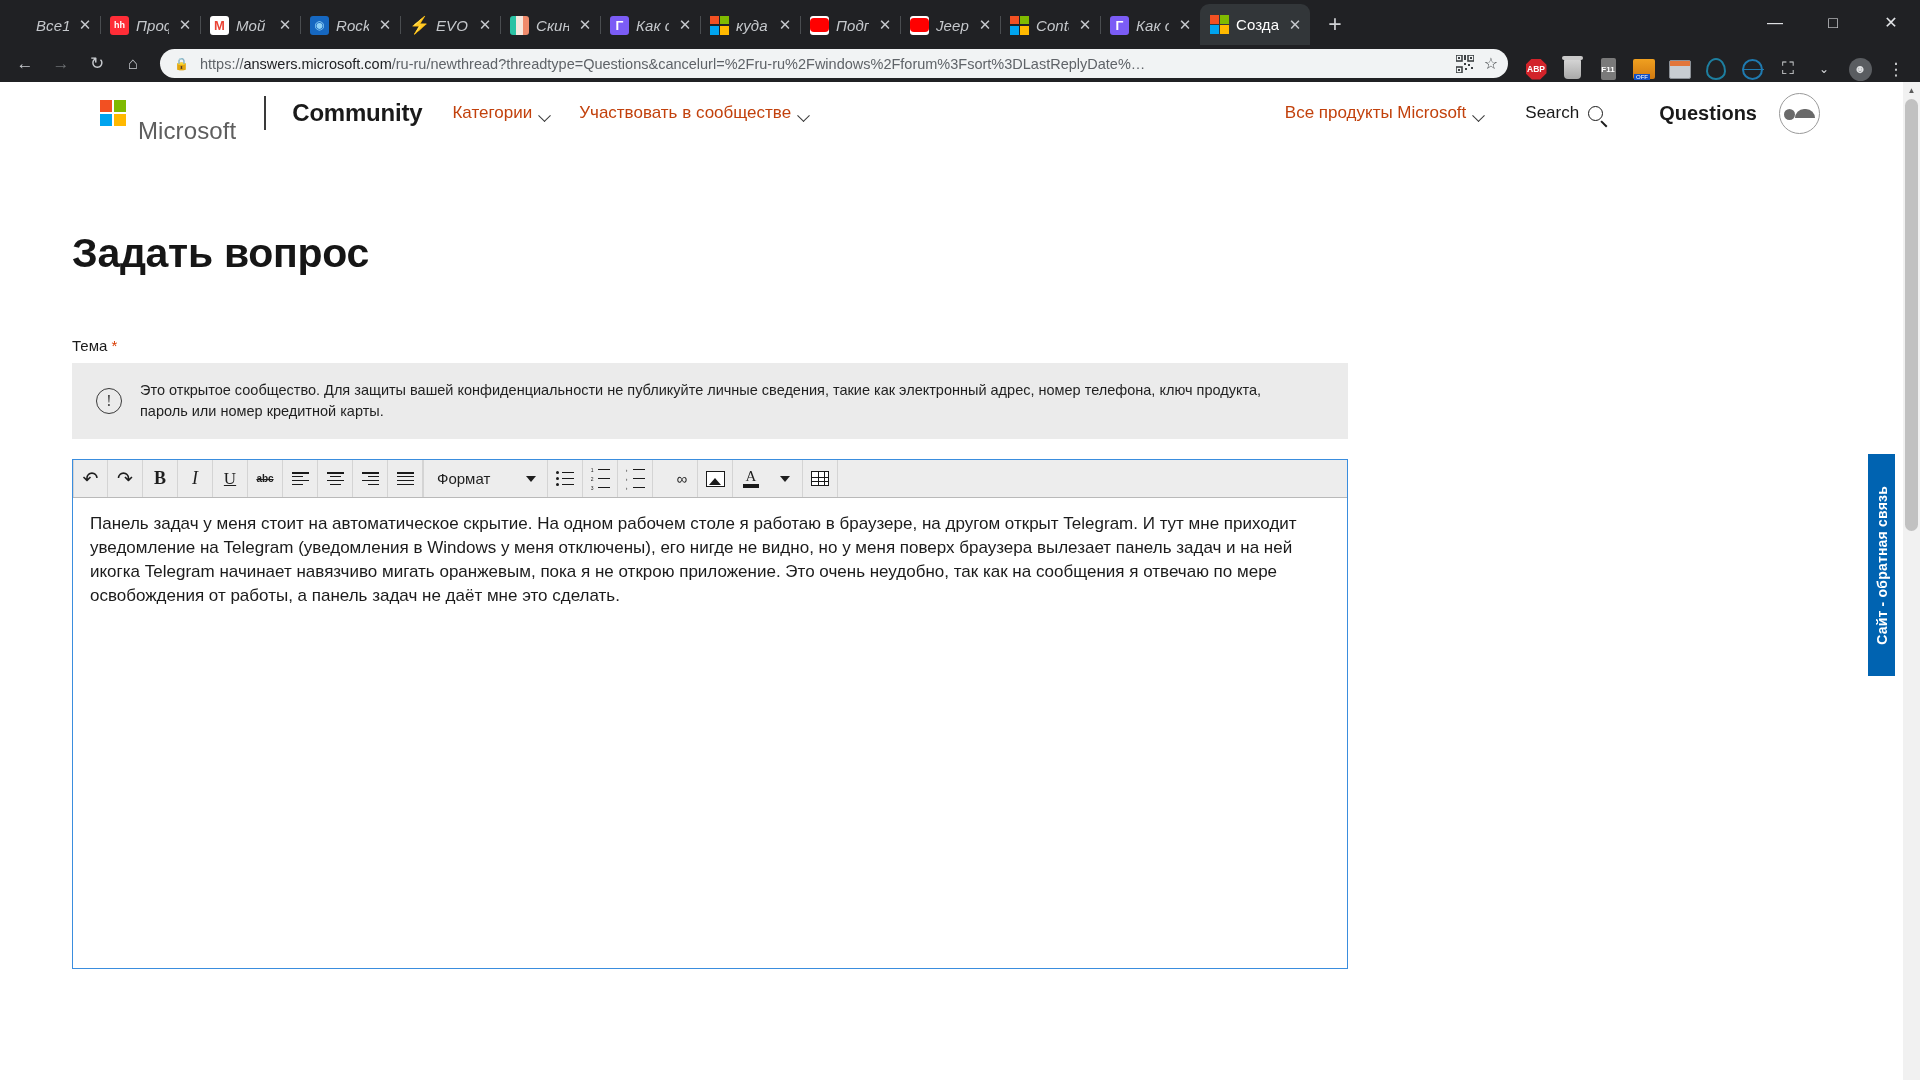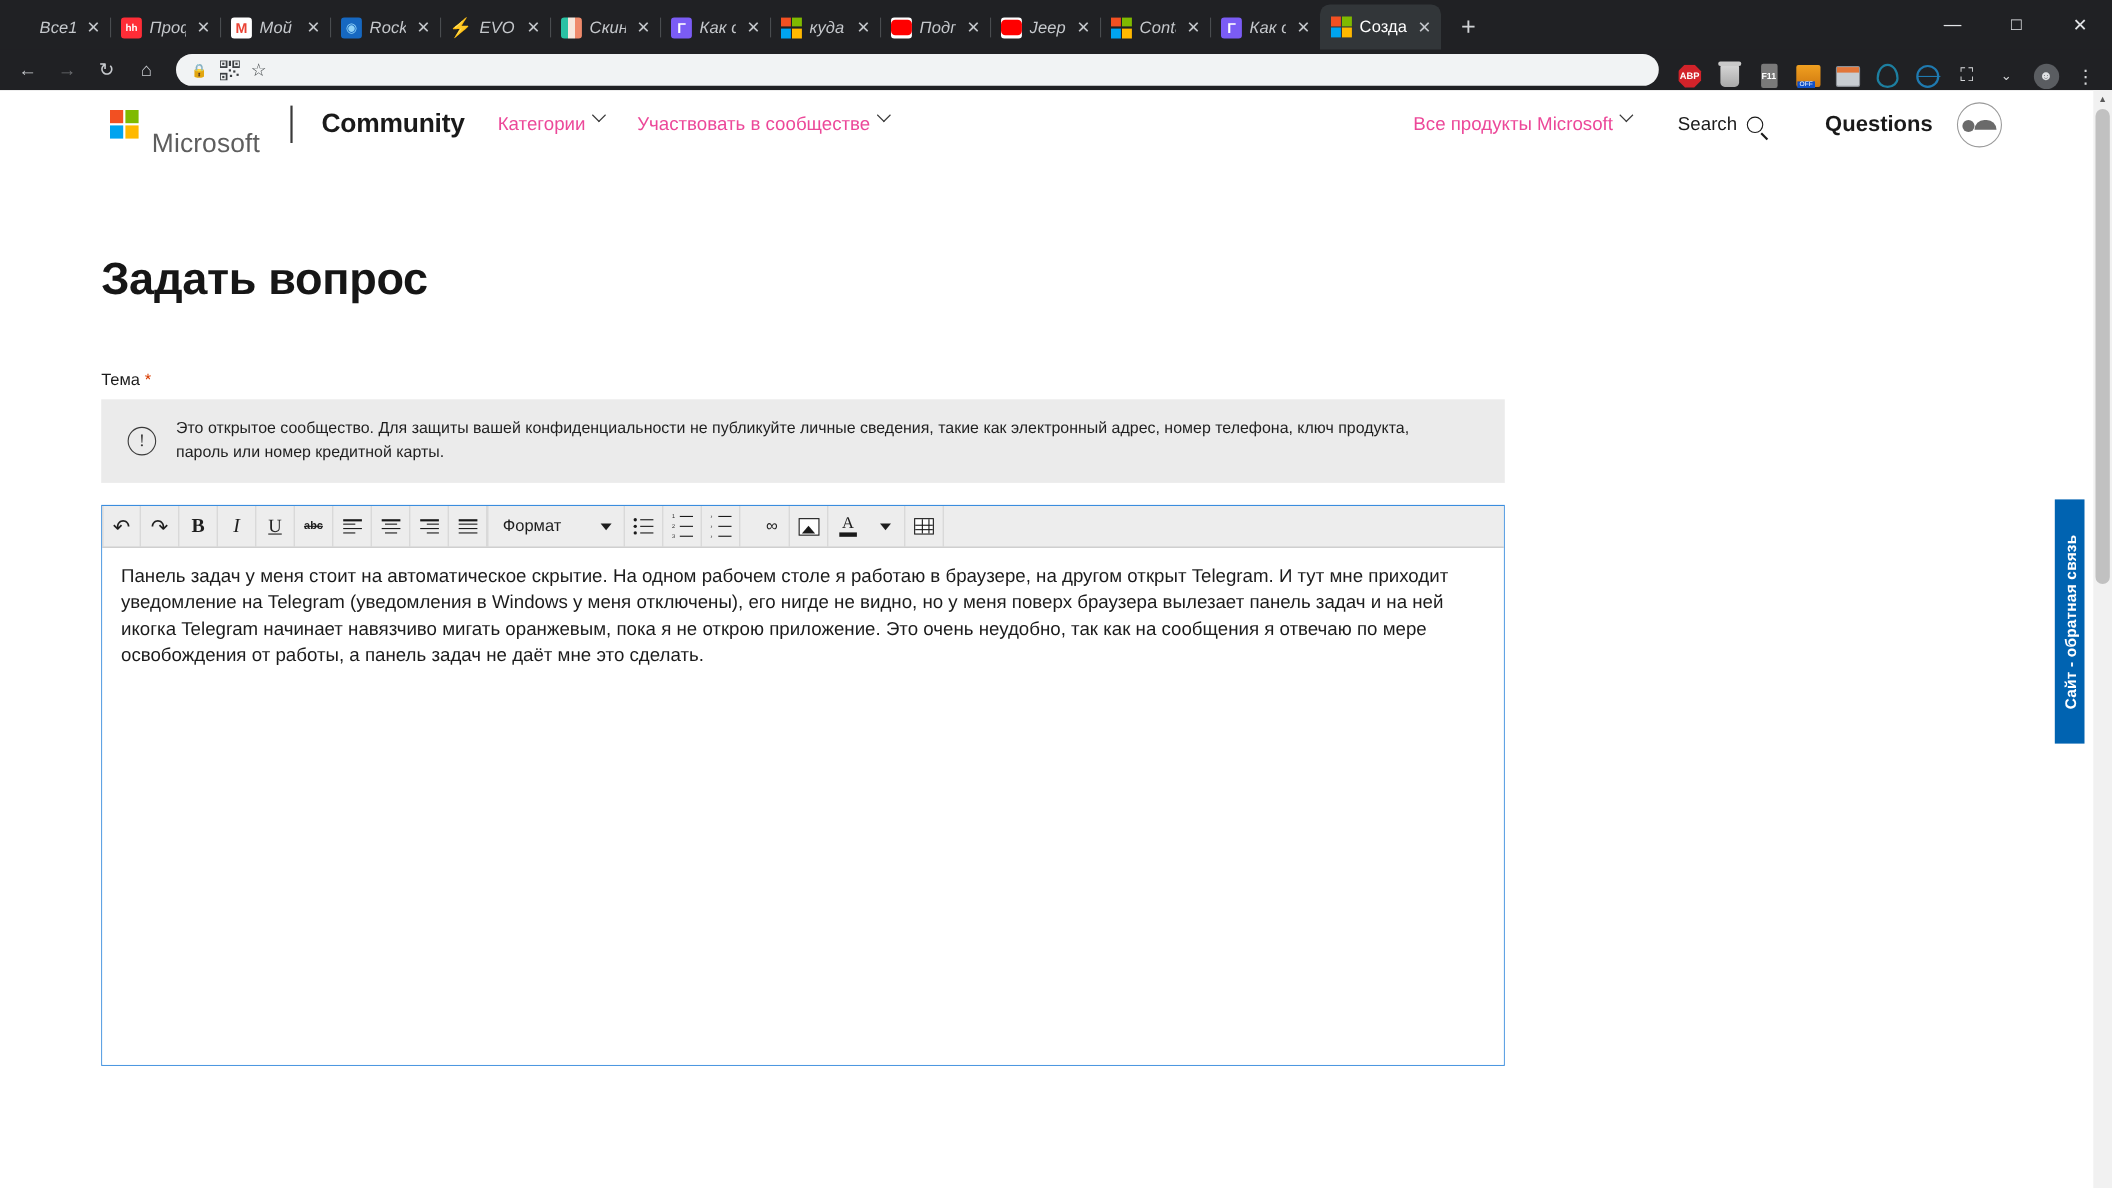--- a/index.html
+++ b/index.html
@@ -123,35 +123,35 @@
     height:62px; display:flex; align-items:center; padding:0 0 0 100px; background:#fff;
     position:relative;
   }
   .ms-logo { display:flex; align-items:center; gap:12px; }
   .ms-squares { width:26px;height:26px; display:grid; grid-template-columns:1fr 1fr; grid-template-rows:1fr 1fr; gap:2.5px;}
   .ms-squares i:nth-child(1){background:#f25022;} .ms-squares i:nth-child(2){background:#7fba00;}
   .ms-squares i:nth-child(3){background:#00a4ef;} .ms-squares i:nth-child(4){background:#ffb900;}
   .ms-word { font-size:24px; color:#5e5e5e; letter-spacing:.1px;margin-top:36px; }
   .ms-divider { width:2px; height:34px; background:#3a3a3a; margin:0 26px 0 28px; }
   .community { font-size:24px; font-weight:bold; color:#1a1a1a; letter-spacing:-.2px; }
-  .nav-link { font-size:17px; color:#ec4899; margin-left:30px; display:flex; align-items:flex-start; gap:8px; }
+  .nav-link { font-size:17px; color:#c2410c; margin-left:30px; display:flex; align-items:flex-end; gap:8px; }
   .chev { display:inline-block; width:9px; height:9px; border-right:1.6px solid #3a3a3a;
           border-bottom:1.6px solid #3a3a3a; transform:rotate(45deg) translate(-2px,-2px); }
   .hdr-right { margin-left:auto; display:flex; align-items:center; padding-right:100px; gap:0; }
   .hdr-right .nav-link { margin-left:0; margin-right:42px; }
   .srch { font-size:17px; font-weight:normal; color:#1a1a1a; display:flex; align-items:center; gap:9px; margin-right:56px;}
   .srch .mag { width:15px;height:15px;border:1.8px solid #1a1a1a;border-radius:50%; position:relative; }
   .srch .mag:after{content:"";position:absolute;right:-6px;bottom:-5px;width:8px;height:1.8px;background:#1a1a1a;transform:rotate(45deg);}
   .user-name { font-size:20px; font-weight:bold; color:#1a1a1a; margin-right:22px; }
   .user-av { width:41px;height:41px;border-radius:50%;border:1.6px solid #9a9a9a;
              display:flex;align-items:center;justify-content:center; color:#5a5a5a;}
   .user-av .head{width:11px;height:11px;border-radius:50%;background:#6a6a6a;margin-bottom:-2px;}
   .user-av .body{width:20px;height:9px;border-radius:10px 10px 0 0;background:#6a6a6a;}
 
-  .content { padding:0 0 0 92px; }
+  .content { padding:0 0 0 72px; }
   h1.page-title { font-size:41px; font-weight:bold; color:#161616; margin:86px 0 0 0; letter-spacing:-.3px; }
 
   .field-label { font-size:15px; color:#1b1b1b; margin:60px 0 9px 0; }
   .req { color:#d83b01; }
 
   .subject-input {
     width:1276px; height:42px; border:1px solid #8a8886; background:#fff;
     font-size:17px; color:#1b1b1b; padding:0 14px; font-family:"Liberation Sans", sans-serif;
     display:flex; align-items:center;
   }
@@ -341,20 +341,21 @@
   </div>
 
   <div class="addrbar">
     <div class="navbtn">←</div>
     <div class="navbtn dim">→</div>
     <div class="navbtn">↻</div>
     <div class="navbtn">⌂</div>
 
     <div class="omnibox">
       <span class="lock">🔒</span>
+      <span class="url"><span>https://</span><b>answers.microsoft.com</b><span>/ru-ru/newthread?threadtype=Questions&amp;cancelurl=%2Fru-ru%2Fwindows%2Fforum%3Fsort%3DLastReplyDate%…</span></span>
       <span class="qricon">
         <svg width="18" height="18" viewBox="0 0 18 18">
           <rect x="0" y="0" width="6" height="6" fill="none" stroke="#3c4043" stroke-width="1.6"></rect>
           <rect x="12" y="0" width="6" height="6" fill="none" stroke="#3c4043" stroke-width="1.6"></rect>
           <rect x="0" y="12" width="6" height="6" fill="none" stroke="#3c4043" stroke-width="1.6"></rect>
           <rect x="2" y="2" width="2" height="2" fill="#3c4043"></rect>
           <rect x="14" y="2" width="2" height="2" fill="#3c4043"></rect>
           <rect x="2" y="14" width="2" height="2" fill="#3c4043"></rect>
           <rect x="8" y="8" width="2" height="2" fill="#3c4043"></rect>
           <rect x="12" y="9" width="2" height="2" fill="#3c4043"></rect>

